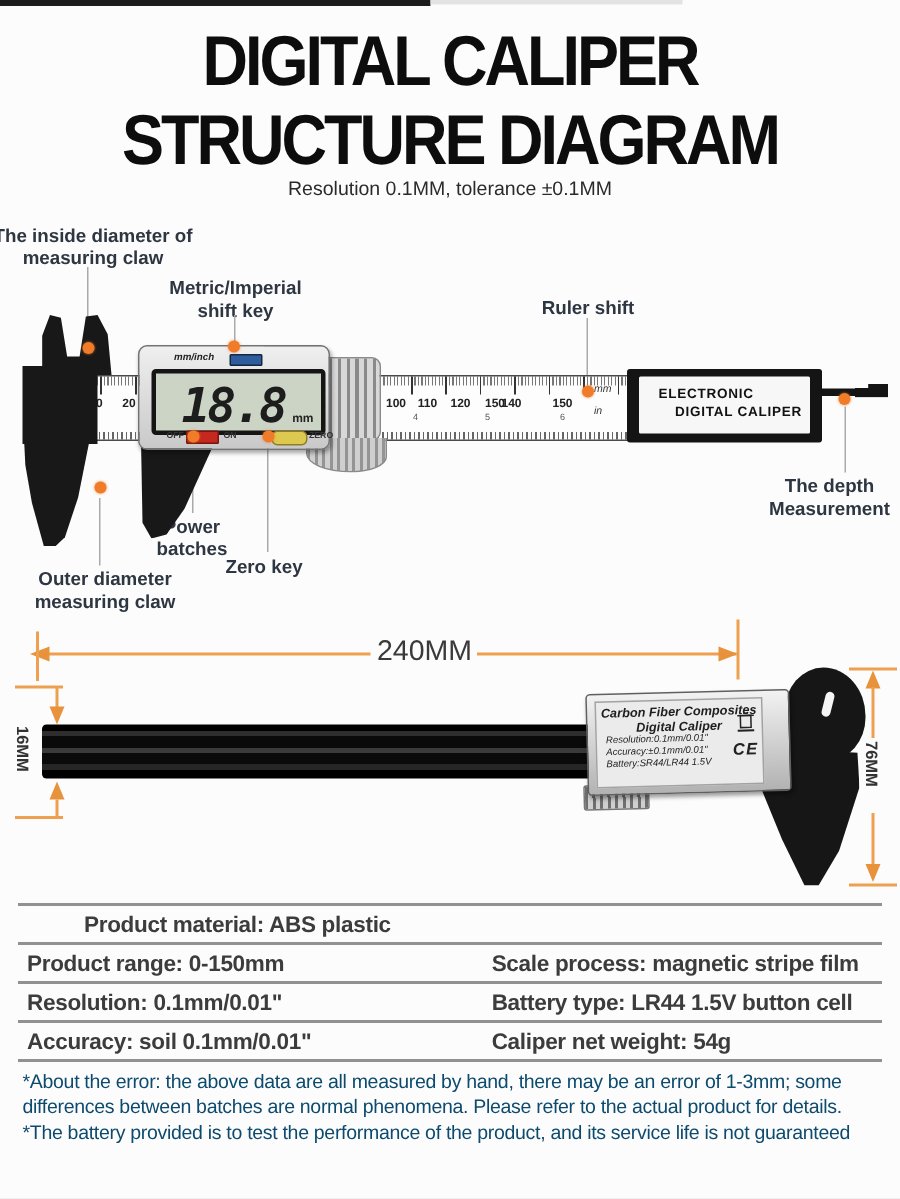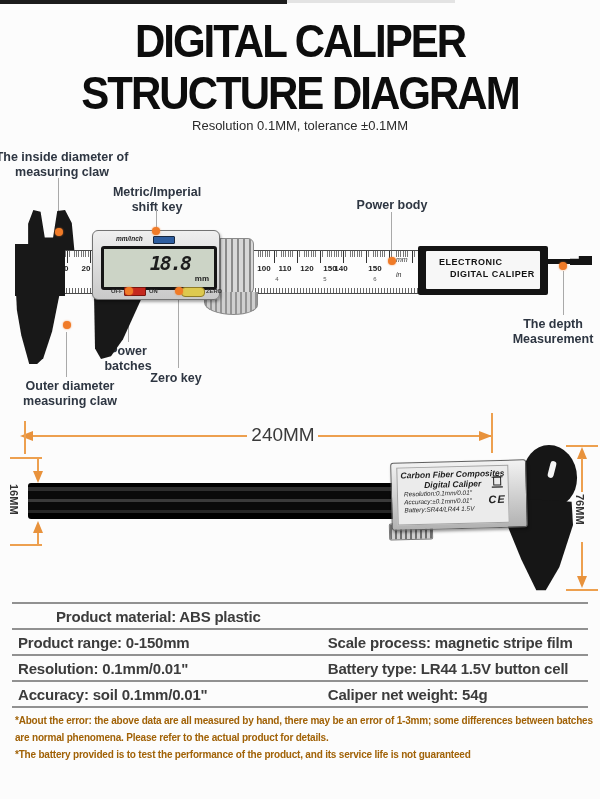--- a/index.html
+++ b/index.html
@@ -44,21 +44,21 @@
      background:repeating-linear-gradient(90deg,#7e7e7e 0 2px,#ddd 2px 5px);border:1px solid #888;}
   .grip{left:218px;top:238px;width:34px;height:54px;z-index:4;border:1px solid #8a8a8a;border-radius:0 6px 6px 0;
      background:repeating-linear-gradient(90deg,#8a8a8a 0 2px,#d8d8d8 2px 6px);}
   .grip-fan{left:204px;top:292px;width:52px;height:22px;z-index:4;border-radius:0 0 45% 55%;
      background:repeating-linear-gradient(90deg,#949494 0 2px,#cfcfcf 2px 5px);border:1px solid #8a8a8a;border-top:none;}
   .display{left:92px;top:230px;width:126px;height:68px;z-index:5;border:1px solid #737373;border-radius:6px;
      background:linear-gradient(180deg,#efefef,#c9c9c9);box-shadow:1px 2px 3px rgba(0,0,0,.35);}
   .mminch{position:absolute;left:23px;top:4px;font-size:6.5px;font-weight:700;font-style:italic;color:#222;}
   .bluebtn{position:absolute;left:60px;top:5px;width:20px;height:6px;background:#2d5d9f;border:1px solid #16273f;border-radius:1px;}
   .lcd{position:absolute;left:8px;top:15px;width:110px;height:38px;background:#ccd4c6;border:3px solid #151515;border-radius:3px;}
-  .lcd-val{position:absolute;right:24px;top:2px;font-size:20px;font-weight:700;font-style:italic;color:#1d1d1d;
+  .lcd-val{position:absolute;right:24px;top:2px;font-size:32px;font-weight:700;font-style:italic;color:#1d1d1d;
      font-family:"DejaVu Sans Mono",monospace;letter-spacing:-2px;}
   .lcd-unit{position:absolute;right:5px;bottom:4px;font-size:8px;font-weight:700;color:#222;}
   .btnrow{position:absolute;left:0;top:56px;width:126px;height:12px;font-size:5.8px;font-weight:700;color:#333;}
   .btn-off{position:absolute;left:18px;top:1px;}
   .btn-red{position:absolute;left:31px;top:0;width:20px;height:7px;background:#c4281e;border:1px solid #79150e;border-radius:1px;}
   .btn-on{position:absolute;left:56px;top:1px;}
   .btn-yellow{position:absolute;left:88px;top:0;width:22px;height:8px;background:#ddc94f;border:1px solid #8f7c27;border-radius:4px;}
   .btn-zero{position:absolute;left:113px;top:1px;}
   
   .dimline{position:absolute;background:#eda04f;}
@@ -88,21 +88,21 @@
   .unit2-grip{left:389px;top:523px;width:42px;height:15px;transform:rotate(-1.5deg);
      background:repeating-linear-gradient(90deg,#6f6f6f 0 2px,#cfcfcf 2px 5px);border:1px solid #777;border-radius:2px;}
   
   .spec{left:12px;top:602px;width:576px;}
   .spec-row{display:flex;border-top:2px solid #919191;height:24px;align-items:center;}
   .spec-row:last-child{border-bottom:2px solid #919191;}
   .spec-cell{font-size:15px;font-weight:700;color:#3c3c3c;letter-spacing:-0.2px;}
   .cl{width:288px;padding-left:6px;}
   .cr{width:282px;margin-left:44px;}
   
-  .notes{left:15px;top:712px;width:578px;font-size:10px;font-weight:700;color:#a16207;line-height:17px;letter-spacing:-0.2px;}
+  .notes{left:15px;top:712px;width:578px;font-size:13px;font-weight:400;color:#0c4a6e;line-height:17px;letter-spacing:-0.2px;}
 </style>
 </head>
 <body>
 
 <div class="page">
 
   <div class="abs topstrip1"></div>
   <div class="abs topstrip2"></div>
   <div class="abs title">
     <div>DIGITAL CALIPER</div>
@@ -111,21 +111,21 @@
   <div class="abs subtitle">Resolution 0.1MM, tolerance ±0.1MM</div>
 
   <div class="lbl" style="left:62px;top:150px;">
     <div>The inside diameter of</div>
     <div>measuring claw</div>
   </div>
   <div class="lbl" style="left:157px;top:185px;">
     <div>Metric/Imperial</div>
     <div>shift key</div>
   </div>
-  <div class="lbl" style="left:392px;top:198px;">Power body</div>
+  <div class="lbl" style="left:392px;top:198px;">Ruler shift</div>
   <div class="lbl" style="left:553px;top:317px;">
     <div>The depth</div>
     <div>Measurement</div>
   </div>
   <div class="lbl" style="left:128px;top:344px;">
     <div>Power</div>
     <div>batches</div>
   </div>
   <div class="lbl" style="left:176px;top:371px;">Zero key</div>
   <div class="lbl" style="left:70px;top:379px;">

